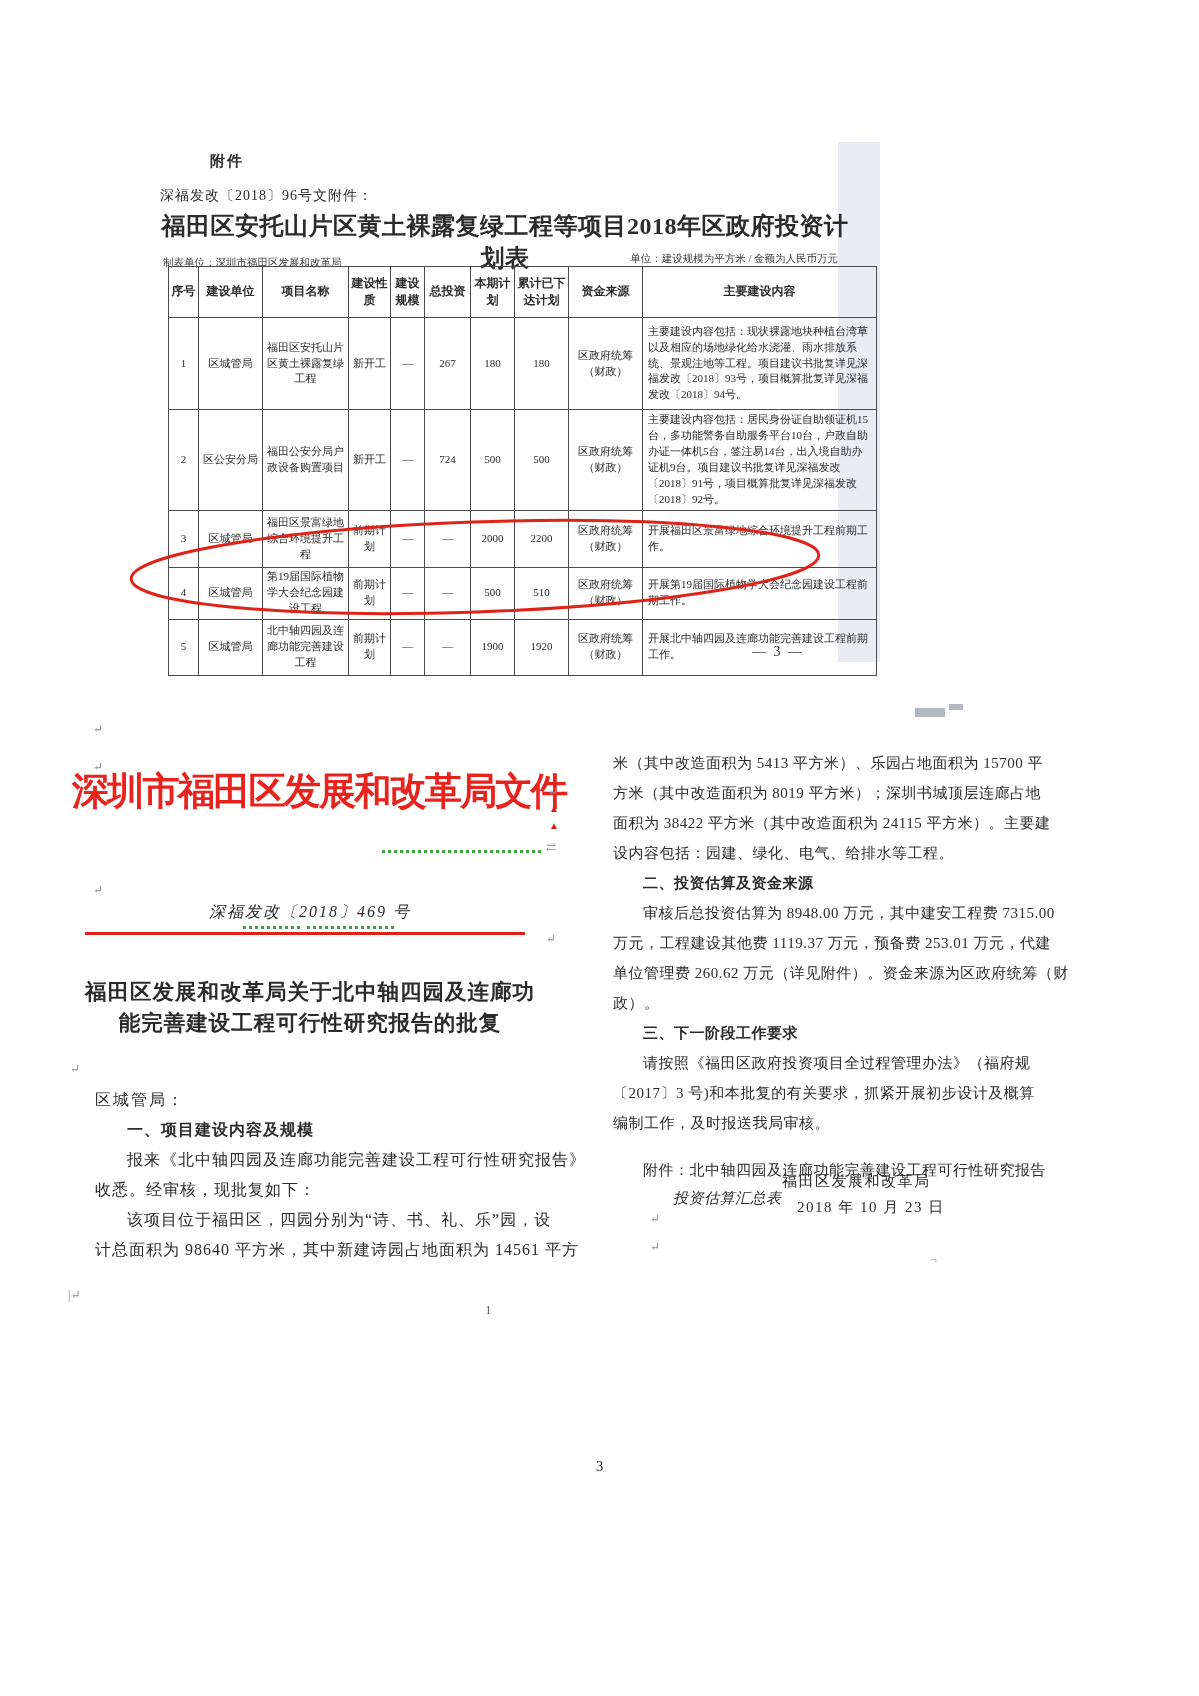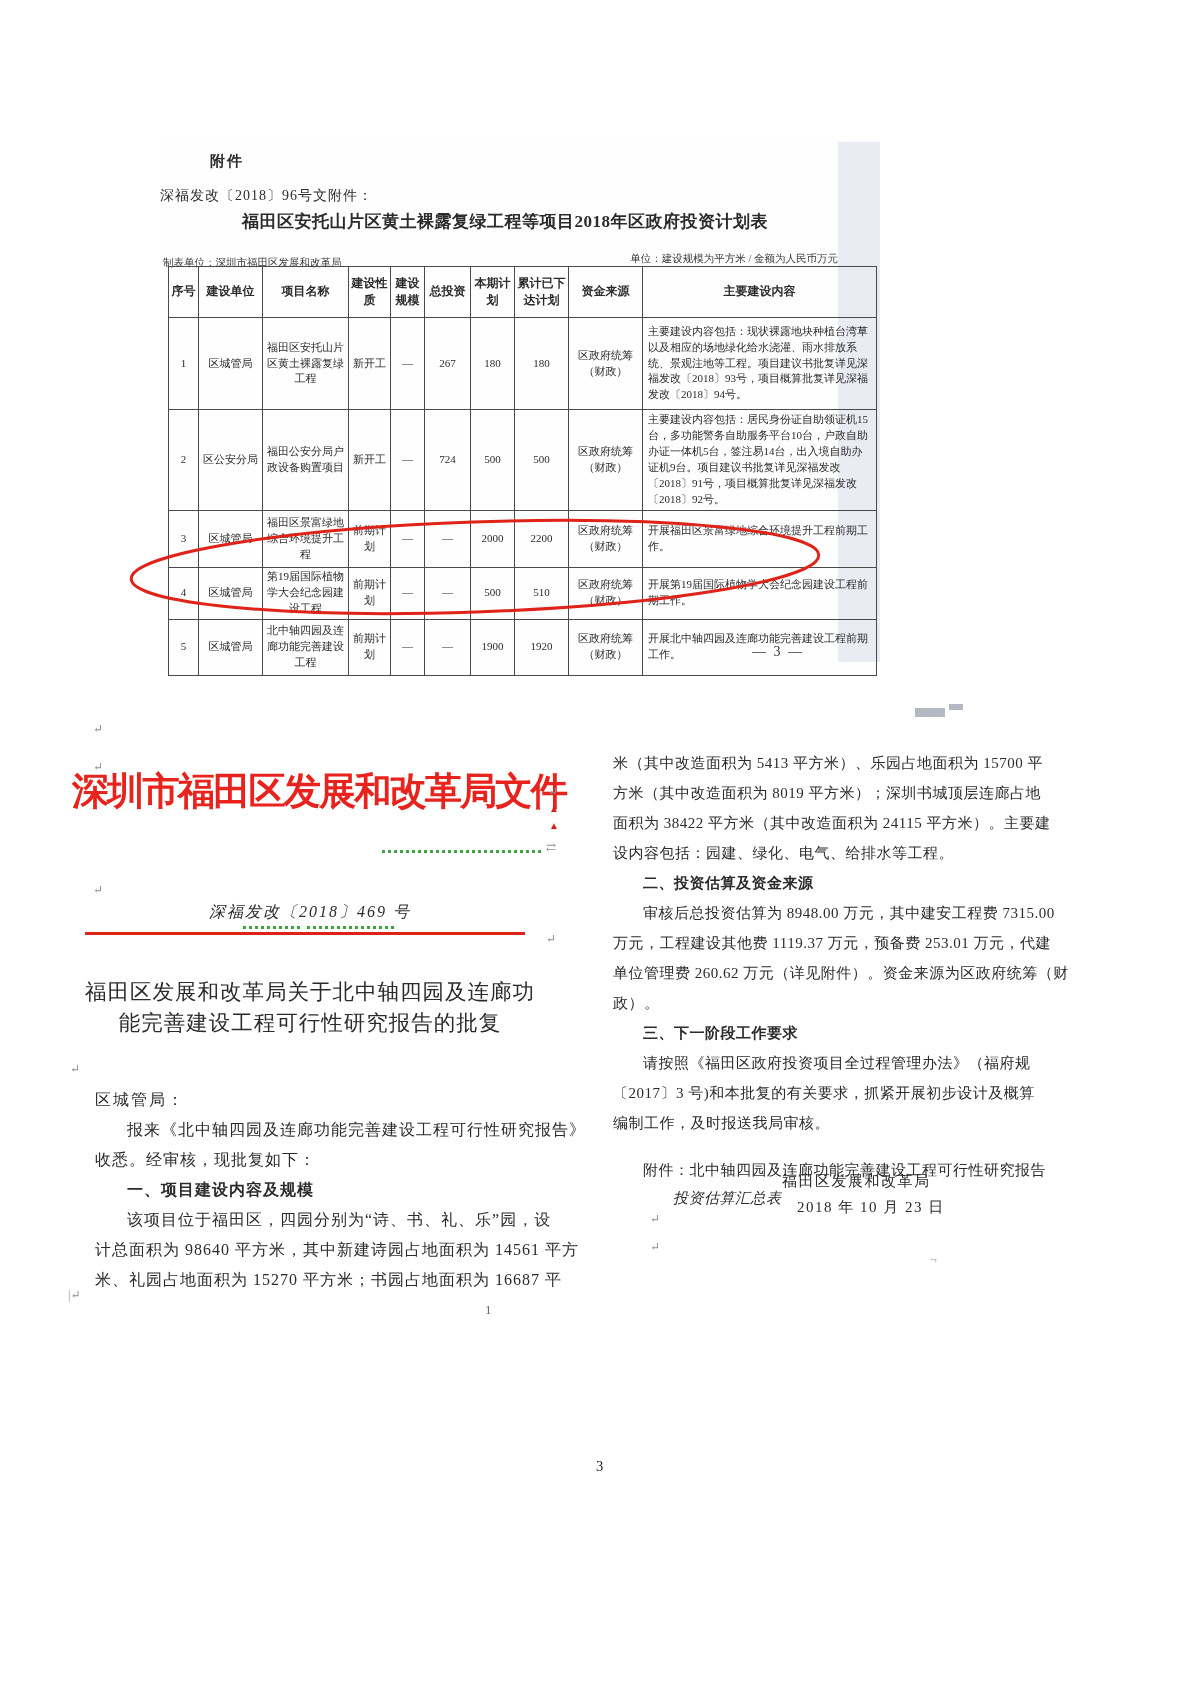--- a/index.html
+++ b/index.html
@@ -5,41 +5,41 @@
   html,body{margin:0;padding:0;background:#fff;}
   .page{
     position:relative;width:1199px;height:1696px;background:#fff;overflow:hidden;
     font-family:"Liberation Serif","DejaVu Serif",serif;color:var(--ink,#2b2b2b);
   }
   
   .scan{position:absolute;left:160px;top:140px;width:718px;height:530px;background:#fefefe;}
   .scan-strip{position:absolute;left:678px;top:2px;width:42px;height:520px;background:#e9ecf3;}
   .att-label{position:absolute;left:50px;top:12px;font-size:15px;font-weight:bold;letter-spacing:2px;}
   .att-ref{position:absolute;left:0;top:47px;font-size:14px;letter-spacing:1px;}
-  .att-title{position:absolute;left:0;top:70px;width:690px;text-align:center;font-size:17px;font-weight:bold;letter-spacing:.5px;}
+  .att-title{position:absolute;left:0;top:70px;width:690px;text-align:center;font-size:24px;font-weight:bold;letter-spacing:.5px;}
   .meta-left{position:absolute;left:3px;top:116px;font-size:10.5px;color:#3a3a3a;}
   .meta-right{position:absolute;right:40px;top:112px;font-size:10.5px;color:#3a3a3a;}
   table.inv{position:absolute;left:8px;top:126px;width:708px;border-collapse:collapse;table-layout:fixed;}
   table.inv th,table.inv td{border:1px solid #4a4a4a;font-size:11px;padding:1px 2px;text-align:center;vertical-align:middle;line-height:1.45;overflow:hidden;}
   table.inv th{font-size:12px;font-weight:bold;height:48px;}
   table.inv td.cell-left{text-align:left;padding:2px 5px;}
   .ellipse-wrap{position:absolute;left:-35px;top:372px;width:700px;height:110px;pointer-events:none;}
   .page-marker{position:absolute;left:592px;top:504px;font-size:14px;letter-spacing:2px;color:#333;}
   
   .col{position:absolute;top:700px;}
   .col-left{left:60px;width:500px;}
   .col-right{left:545px;width:460px;}
   .agency-title{
     margin:66px 0 0 12px;font-size:38px;font-weight:bold;color:var(--header-red,#e8231d);
     white-space:nowrap;letter-spacing:-2px;transform:scaleX(.98);transform-origin:left;height:58px;
   }
   .wavy{position:absolute;height:3px;background:repeating-linear-gradient(90deg,var(--wavy-green,#3fa43f) 0 3px,transparent 3px 6px);}
   .doc-num{margin-top:78px;text-align:center;font-size:16px;letter-spacing:2px;height:22px;font-style:italic;}
   .red-rule{margin:8px 0 0 25px;width:440px;height:3px;background:var(--line-red,#dd2318);}
-  .doc-title{margin-top:42px;text-align:center;font-size:21.5px;font-weight:normal;line-height:31px;font-family:"Liberation Sans","DejaVu Sans",sans-serif;letter-spacing:1px;}
+  .doc-title{margin-top:42px;text-align:center;font-size:21.5px;font-weight:bold;line-height:31px;font-family:"Liberation Sans","DejaVu Sans",sans-serif;letter-spacing:1px;}
   .salutation{margin:46px 0 0 35px;font-size:16px;line-height:30px;letter-spacing:2px;}
   .body-block{margin-left:35px;font-size:16px;line-height:30px;letter-spacing:1px;}
   .col-right .body-block{margin-left:68px;font-size:15px;letter-spacing:.5px;}
   .line{white-space:nowrap;}
   .indent-first > .line:first-child{text-indent:2em;}
   .hang-second > .line:nth-child(2){text-indent:4em;font-style:italic;}
   .sec-head{font-weight:bold;font-family:"Liberation Sans","DejaVu Sans",sans-serif;text-indent:2em;white-space:nowrap;}
   .mark{position:absolute;color:#8a8f98;font-size:12px;}
   .mark-red{position:absolute;color:#d81f14;font-size:10px;line-height:10px;}
   .blob{position:absolute;background:#b4b8c2;}
@@ -175,29 +175,28 @@
 
     <span class="mark" style="left:10px;top:362px">↵</span>
 
     <div class="doc-title">
       <div>福田区发展和改革局关于北中轴四园及连廊功</div>
       <div>能完善建设工程可行性研究报告的批复</div>
     </div>
 
     <div class="salutation">区城管局：</div>
 
+    <div class="body-block sec-head">一、项目建设内容及规模</div>
     <div class="body-block indent-first">
         <div class="line">报来《北中轴四园及连廊功能完善建设工程可行性研究报告》</div>
         <div class="line">收悉。经审核，现批复如下：</div>
       </div>
-    <div class="body-block sec-head">一、项目建设内容及规模</div>
     <div class="body-block indent-first">
         <div class="line">该项目位于福田区，四园分别为“诗、书、礼、乐”园，设</div>
         <div class="line">计总面积为 98640 平方米，其中新建诗园占地面积为 14561 平方</div>
-        <div class="line">米、礼园占地面积为 15270 平方米；书园占地面积为 16687 平</div>
       </div>
 
     <span class="mark" style="left:8px;top:588px"><span>|</span><span>↵</span></span>
     <div class="pagenum-left">1</div>
   </div>
 
   <div class="col col-right">
     <div class="blob" style="left:370px;top:8px;width:30px;height:9px"></div>
     <div class="blob" style="left:404px;top:4px;width:14px;height:6px"></div>
 

